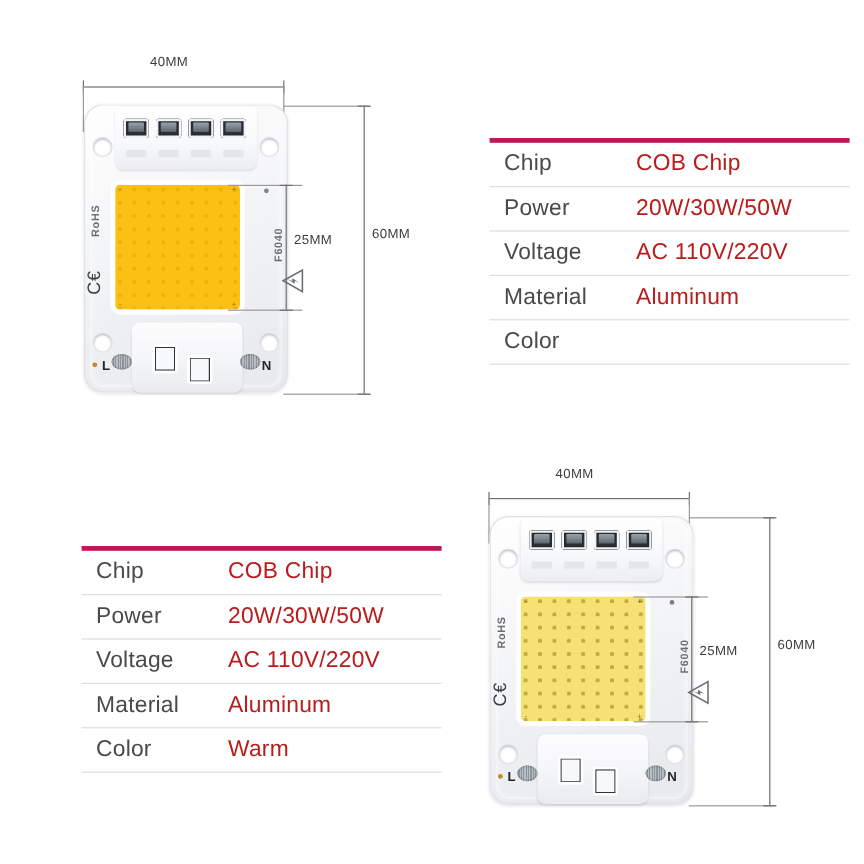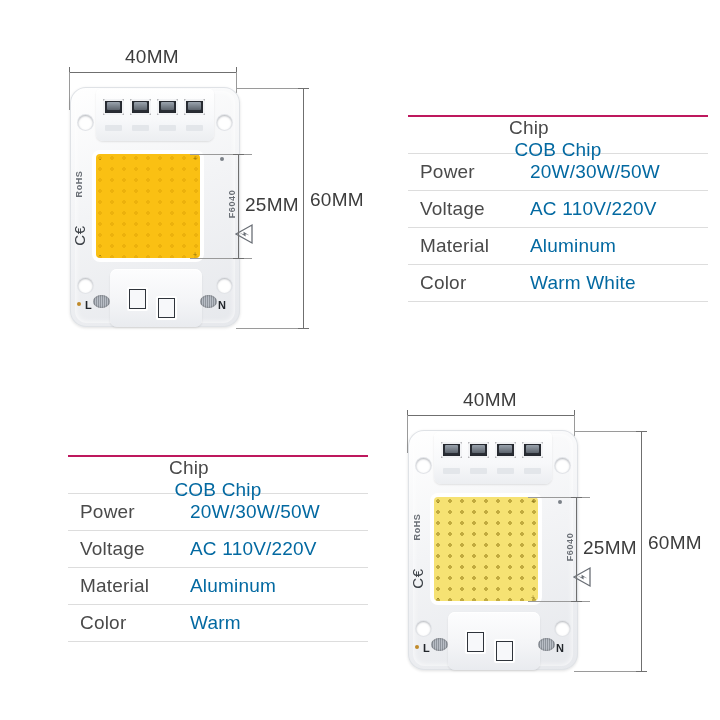--- a/index.html
+++ b/index.html
@@ -21,31 +21,31 @@
     position: absolute;
     border-collapse: collapse;
     width: 300px;
   }
   .spec-table .row {
     display: flex;
     align-items: center;
     height: 36px;
     border-bottom: 1px solid #dddddd;
   }
-  .spec-table .row:first-child { border-top: 2px solid #be185d; flex-direction: column; }
+  .spec-table .row:first-child { border-top: 4px solid #be185d; }
   .spec-key {
     width: 110px;
     font-size: 19px;
     color: #4a4a4a;
     padding-left: 12px;
     letter-spacing: 0.2px;
   }
   .spec-val {
     font-size: 19px;
-    color: #0369a1;
+    color: #b91c1c;
     letter-spacing: 0.2px;
   }
 
   #table-top    { left: 408px; top: 115px; }
   #table-bottom { left: 68px;  top: 455px; }
 
   
   .chip-unit { position: absolute; }
   #chip-top    { left: 60px;  top: 42px; }
   #chip-bottom { left: 398px; top: 385px; }
@@ -260,21 +260,21 @@
   .dim-h { height: 1px; }
   .dim-v { width: 1px; }
   .dim-tick {
     position: absolute;
     background: #6f6f6f;
   }
   .tick-v { width: 1px; height: 11px; }
   .tick-h { height: 1px; width: 11px; }
   .dim-label {
     position: absolute;
-    font-size: 19px;
+    font-size: 11px;
     color: #3c3c3c;
     letter-spacing: 0.3px;
     white-space: nowrap;
   }
   
   .ext-line { position: absolute; background: #9a9a9a; }
 </style>
 </head>
 <body>
 
@@ -372,21 +372,20 @@
   <div class="row">
     <span class="spec-key">Voltage</span>
     <span class="spec-val">AC 110V/220V</span>
   </div>
   <div class="row">
     <span class="spec-key">Material</span>
     <span class="spec-val">Aluminum</span>
   </div>
   <div class="row">
     <span class="spec-key">Color</span>
-    <span class="spec-val">Warm White</span>
   </div>
 </div>
 
 <div class="spec-table" id="table-bottom">
   <div class="row">
     <span class="spec-key">Chip</span>
     <span class="spec-val">COB Chip</span>
   </div>
   <div class="row">
     <span class="spec-key">Power</span>

